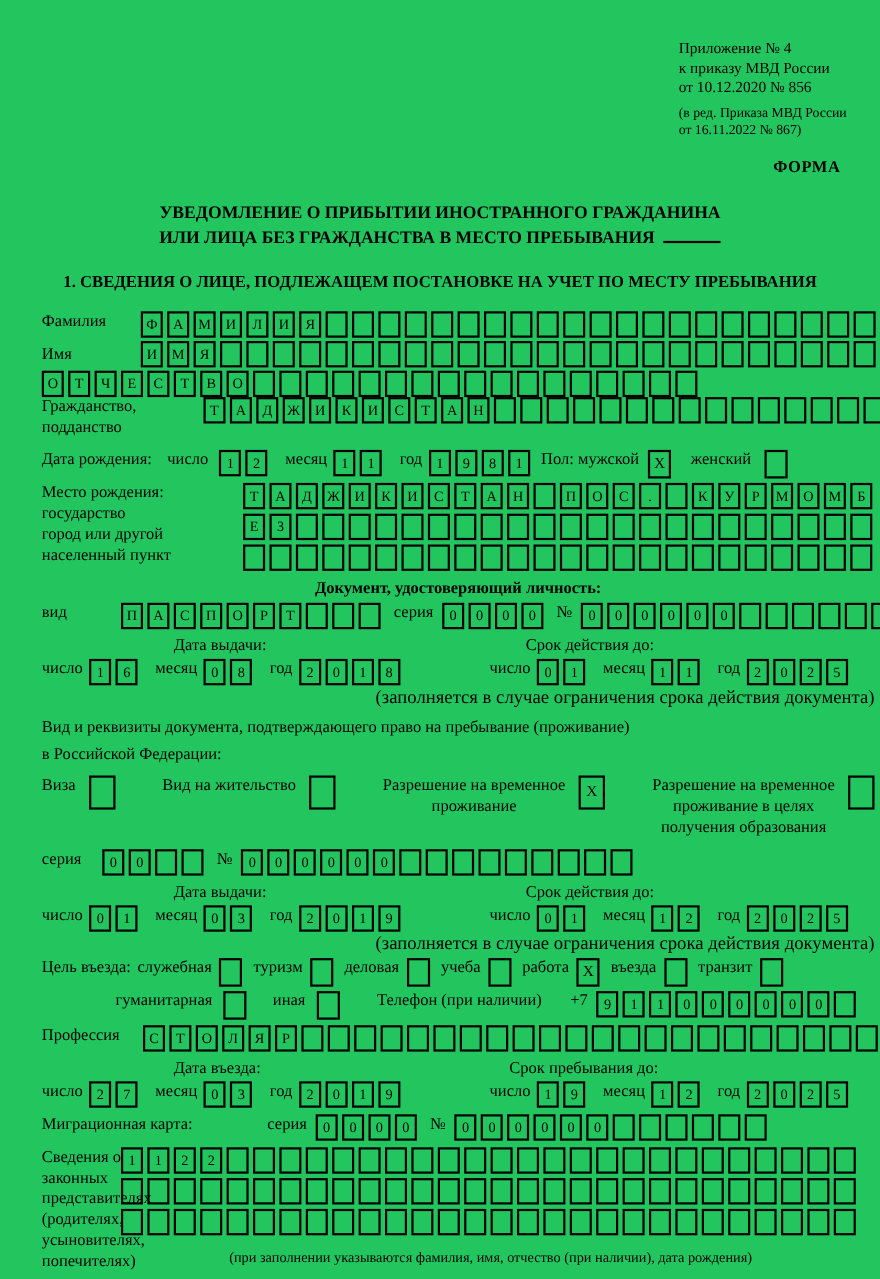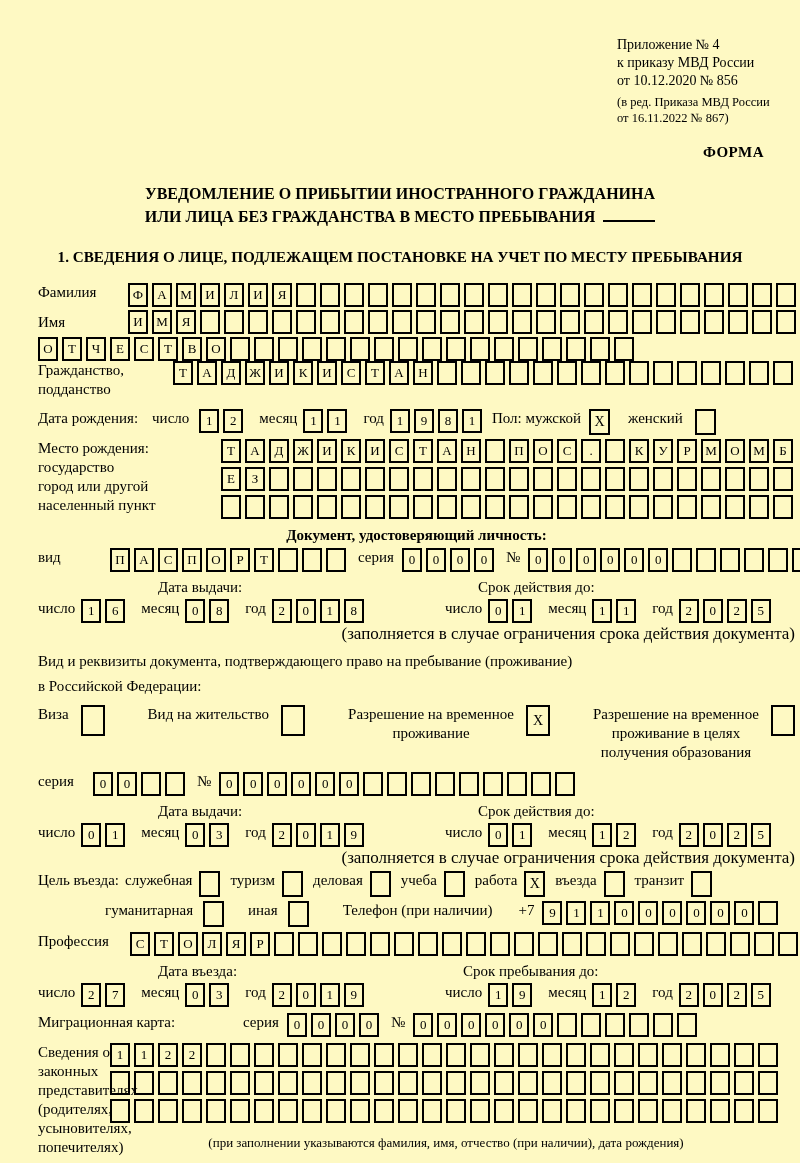--- a/index.html
+++ b/index.html
@@ -1,16 +1,16 @@
 <!DOCTYPE html>
 <html lang="ru"><head>
 <meta charset="utf-8">
 <style>
   html,body{margin:0;padding:0;background:#fff;}
-  .page{position:relative;width:800px;height:1163px;background:#fef9c3;overflow:hidden;
+  .page{position:relative;width:800px;height:1163px;background:#22c55e;overflow:hidden;
         font-family:"Liberation Serif","DejaVu Serif",serif;color:#000;}
   .lawref{position:absolute;left:617px;top:36px;font-size:14px;line-height:18px;}
   .lawref .sub{font-size:12.5px;line-height:16px;margin-top:4px;}
   .formlabel{position:absolute;right:36px;top:144px;font-weight:bold;font-size:15px;letter-spacing:.5px;}
   .title{position:absolute;top:182px;left:0;width:100%;text-align:center;font-weight:bold;font-size:16px;line-height:23px;}
   .uline{display:inline-block;width:52px;height:2px;background:#000;margin-left:8px;vertical-align:baseline;}
   .secheading{position:absolute;top:248px;left:0;width:100%;text-align:center;font-weight:bold;font-size:15.2px;}
   #form-body{position:absolute;left:38px;top:279px;width:757px;font-size:15px;line-height:19px;}
   .blk{display:flex;align-items:flex-start;}
   .lbl{flex:0 0 auto;}
@@ -151,21 +151,21 @@
           <span class="cell"></span>
           <span class="cell"></span>
           <span class="cell"></span>
           <span class="cell"></span>
           <span class="cell"></span>
           <span class="cell"></span>
           <span class="cell"></span>
           <span class="cell"></span>
         </div>
       </div>
-      <div class="blk" style="margin-top: 0px;">
+      <div class="blk" style="margin-top: 0px; gap: 12px;">
         <div class="lbl" style="width: 135px;">
           <div>Гражданство,</div>
           <div>подданство</div>
         </div>
         <div class="cells">
           <span class="cell">Т</span>
           <span class="cell">А</span>
           <span class="cell">Д</span>
           <span class="cell">Ж</span>
           <span class="cell">И</span>

